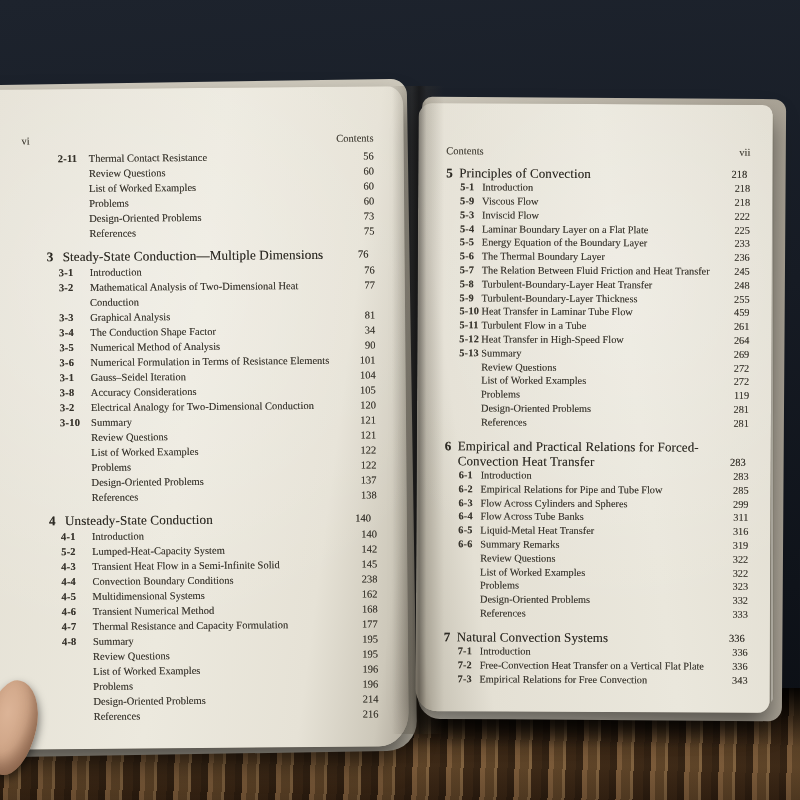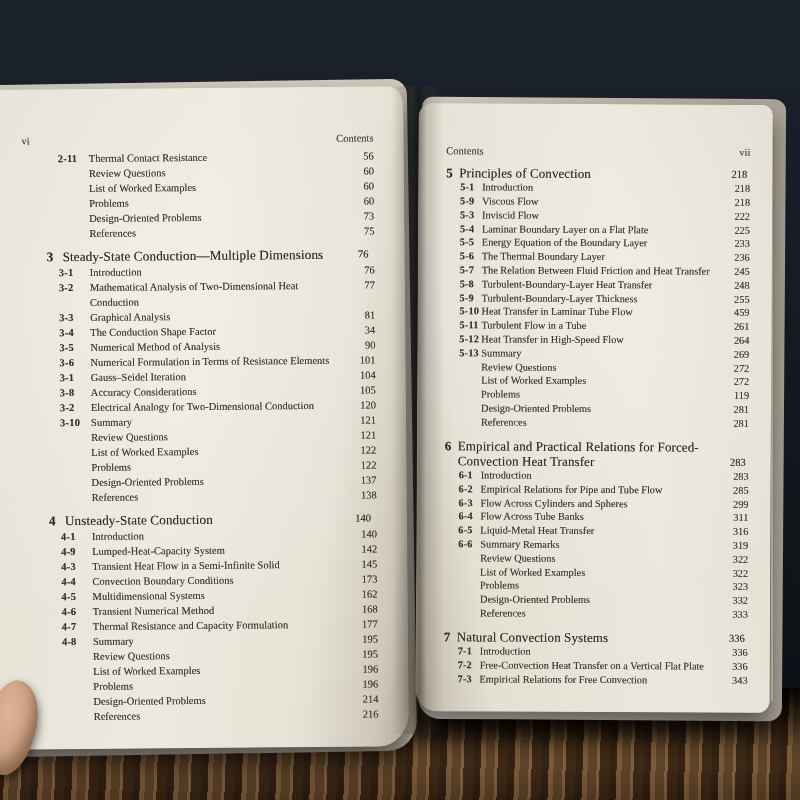--- a/index.html
+++ b/index.html
@@ -234,33 +234,33 @@
             <span class="num">4</span>
             <span class="title">Unsteady-State Conduction</span>
             <span class="pg">140</span>
           </div>
           <div class="row section">
             <span class="num">4-1</span>
             <span class="title">Introduction</span>
             <span class="pg">140</span>
           </div>
           <div class="row section">
-            <span class="num">4-9</span>
+            <span class="num">5-2</span>
             <span class="title">Lumped-Heat-Capacity System</span>
             <span class="pg">142</span>
           </div>
           <div class="row section">
             <span class="num">4-3</span>
             <span class="title">Transient Heat Flow in a Semi-Infinite Solid</span>
             <span class="pg">145</span>
           </div>
           <div class="row section">
             <span class="num">4-4</span>
             <span class="title">Convection Boundary Conditions</span>
-            <span class="pg">173</span>
+            <span class="pg">238</span>
           </div>
           <div class="row section">
             <span class="num">4-5</span>
             <span class="title">Multidimensional Systems</span>
             <span class="pg">162</span>
           </div>
           <div class="row section">
             <span class="num">4-6</span>
             <span class="title">Transient Numerical Method</span>
             <span class="pg">168</span>

